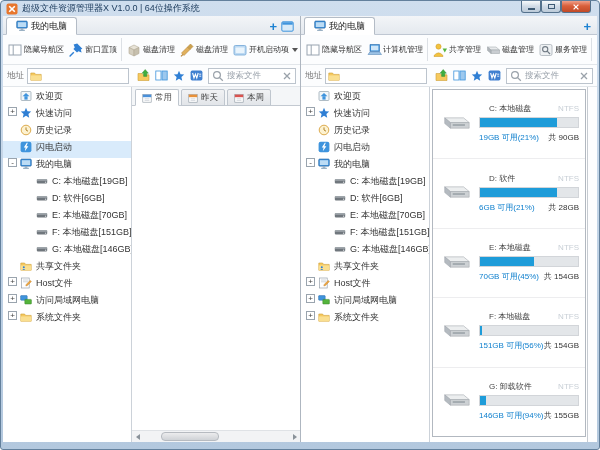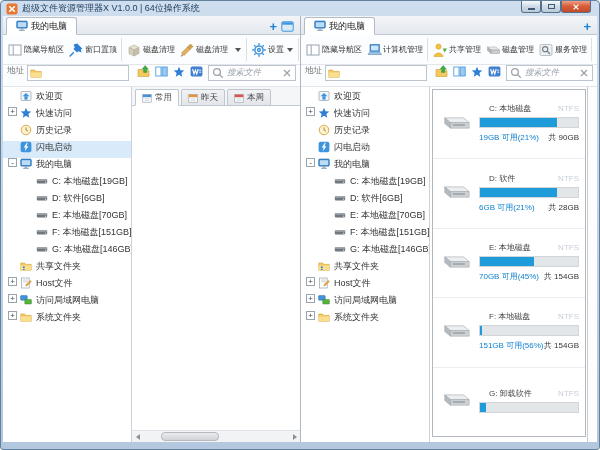--- a/index.html
+++ b/index.html
@@ -26,25 +26,25 @@
   .pane-window{width:13px;height:11px;display:inline-flex;}
   
   .toolbar{height:29px;background:#fcfdfe;border-bottom:1px solid #e2e6ea;display:flex;align-items:center;padding:0 2px;flex:none;overflow:hidden;}
   .tbtn{display:flex;align-items:center;padding:0 2px;flex:none;}
   .tcol{display:flex;flex-direction:row;align-items:center;gap:1px;}
   .ticon{width:16px;height:16px;}
   .tlabel{font-size:8px;color:#333;white-space:nowrap;}
   .tsep{width:1px;height:23px;background:#dce0e5;margin:0 2px;flex:none;}
   .drop{width:0;height:0;border-left:3px solid transparent;border-right:3px solid transparent;border-top:4px solid #555;margin:0 1px 0 3px;}
   
-  .addressbar{height:21px;display:flex;align-items:flex-start;padding:0 4px;gap:3px;border-bottom:1px solid #e2e6ea;background:#fcfdfe;flex:none;min-width:0;}
+  .addressbar{height:21px;display:flex;align-items:center;padding:0 4px;gap:3px;border-bottom:1px solid #e2e6ea;background:#fcfdfe;flex:none;min-width:0;}
   .addr-label{font-size:8.5px;color:#777;flex:none;}
   .addr-input{width:96px;height:14px;border:1px solid #bcc4cd;background:#fff;display:flex;align-items:center;padding:0 2px;flex:none;}
   .addr-tools{display:flex;align-items:center;gap:5px;margin:0 2px 0 5px;flex:none;}
-  .search-box{flex:1;height:14px;border:1px solid #bcc4cd;background:#fff;display:flex;align-items:center;gap:3px;padding:0 3px;min-width:0;font-style:italic;}
+  .search-box{flex:1;height:14px;border:1px solid #bcc4cd;background:#fff;display:flex;align-items:center;gap:3px;padding:0 3px;min-width:0;}
   .search-ph{flex:1;font-size:8.5px;color:#9aa2ab;white-space:nowrap;overflow:hidden;}
   
   .content{flex:1;display:flex;min-height:0;}
   .tree{width:129px;flex:none;border-right:1px solid #ccd2d9;padding-top:3px;box-sizing:border-box;overflow:hidden;}
   .tree-row{height:17px;display:flex;font-size:9px;color:#333;white-space:nowrap;}
   .tree-row.selected{background:#d9ebfb;}
   .exp{width:9px;height:9px;flex:none;border:1px solid #9aa4ae;background:#fff;color:#444;font-size:8px;line-height:7px;text-align:center;box-sizing:border-box;margin-right:3px;}
   .exp.none{border:none;background:transparent;}
   .tree-ic{width:12px;height:12px;flex:none;margin-right:4px;}
   
@@ -172,20 +172,29 @@
                 <svg viewBox="0 0 16 16">
                   <polygon points="2.5,11 8.5,5 11,7.5 5,13.5" fill="#e0b05c" stroke="#b8863a" stroke-width="0.6"></polygon>
                   <polygon points="8.5,5 11.5,2 14,4.5 11,7.5" fill="#caa24e" stroke="#b8863a" stroke-width="0.6"></polygon>
                   <line x1="4" y1="12.4" x2="2" y2="14.4" stroke="#b8863a" stroke-width="1.2"></line>
                 </svg>
               </span>
               <span class="tlabel">磁盘清理</span>
             </div>
           </div>
           <div class="tbtn">
+            <div class="tcol">
+              <span class="icon ticon">
+                <svg viewBox="0 0 16 16">
+                  <rect x="2" y="3.5" width="12" height="9.5" rx="1.4" fill="#bcd9f2" stroke="#6ea5d6" stroke-width="0.8"></rect>
+                  <rect x="3.6" y="5.6" width="8.8" height="5.4" rx="0.7" fill="#e9f4fc"></rect>
+                </svg>
+              </span>
+              <span class="tlabel">开机启动项</span>
+            </div>
             <span class="drop"></span>
           </div>
           <div class="tsep"></div>
           <div class="tbtn">
             <div class="tcol">
               <span class="icon ticon">
                 <svg viewBox="0 0 16 16">
                   <g stroke="#3f94dd" stroke-width="1.5" fill="none">
                     <circle cx="8" cy="8" r="4.1"></circle>
                     <circle cx="8" cy="8" r="1.4"></circle>
@@ -898,20 +907,24 @@
                   </svg>
                 </span>
                 <div class="disk-info">
                   <div class="disk-top">
                     <span class="disk-name">G: 卸载软件</span>
                     <span class="disk-fs">NTFS</span>
                   </div>
                   <div class="disk-bar">
                     <div class="disk-fill" style="width: 6%; background: rgb(30, 156, 217);"></div>
                   </div>
+                  <div class="disk-bottom">
+                    <span class="disk-free">146GB 可用(94%)</span>
+                    <span class="disk-total">共 155GB</span>
+                  </div>
                 </div>
               </div>
             </div>
         </div>
         <div class="strip"></div>
       </div>
     </section>
 
   </div>
 </div>

